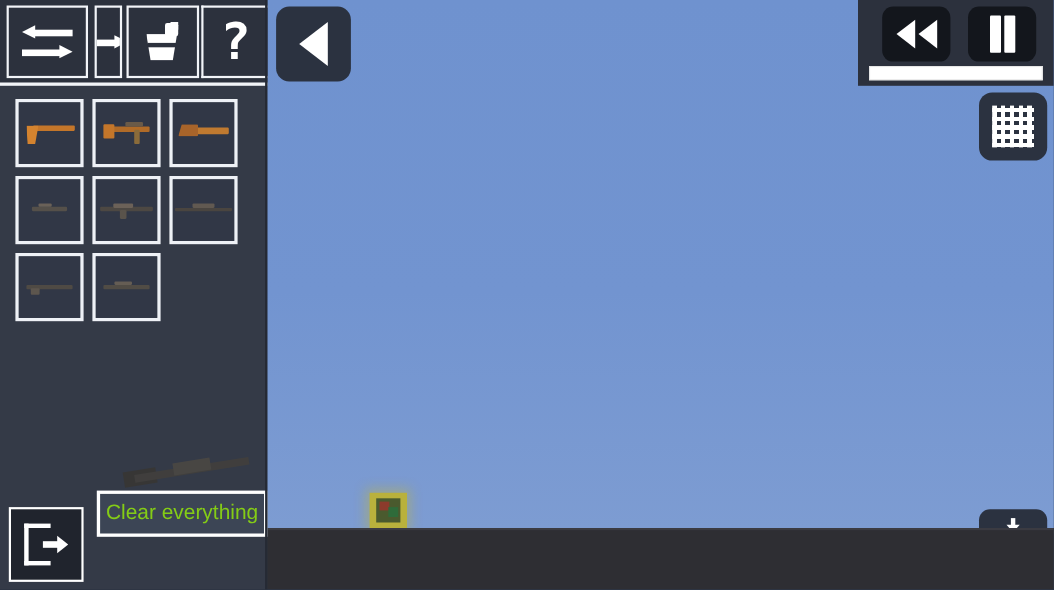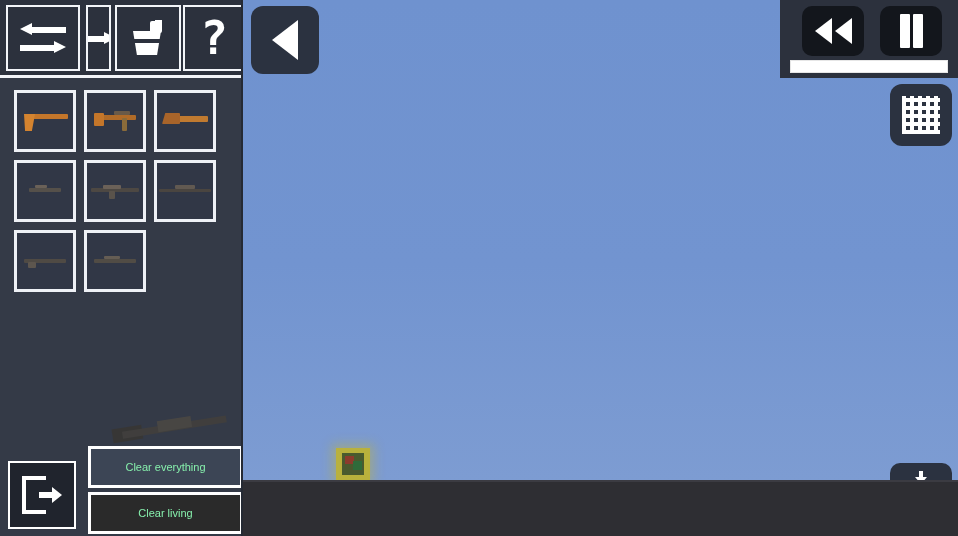--- a/index.html
+++ b/index.html
@@ -250,22 +250,22 @@
 
   
   #clear-panel {
     position: absolute;
     left: 88px; top: 446px;
     width: 155px;
   }
   .clear-btn {
     width: 155px; height: 42px;
     border: 3px solid #ffffff;
-    color: #86efac;
-    font-size: 11px;
+    color: #84cc16;
+    font-size: 19px;
     display: flex;
     align-items: center;
     justify-content: center;
     cursor: pointer;
   }
   #btn-clear-everything {
     background: #3c4555;
     margin-bottom: 4px;
   }
   #btn-clear-living {
@@ -541,21 +541,20 @@
     <div id="exit-btn">
       <span class="exit-icon">
         <span class="box"></span>
         <span class="shaft2"></span>
         <span class="head2"></span>
       </span>
     </div>
 
     <div id="clear-panel">
       <div class="clear-btn" id="btn-clear-everything">Clear everything</div>
-      <div class="clear-btn" id="btn-clear-living">Clear living</div>
     </div>
 
   </div>
 
   <div id="collapse-btn">
     <span class="tri-left"></span>
   </div>
 
   <div id="playback-panel">
     <div class="pb-btn" id="btn-rewind">

